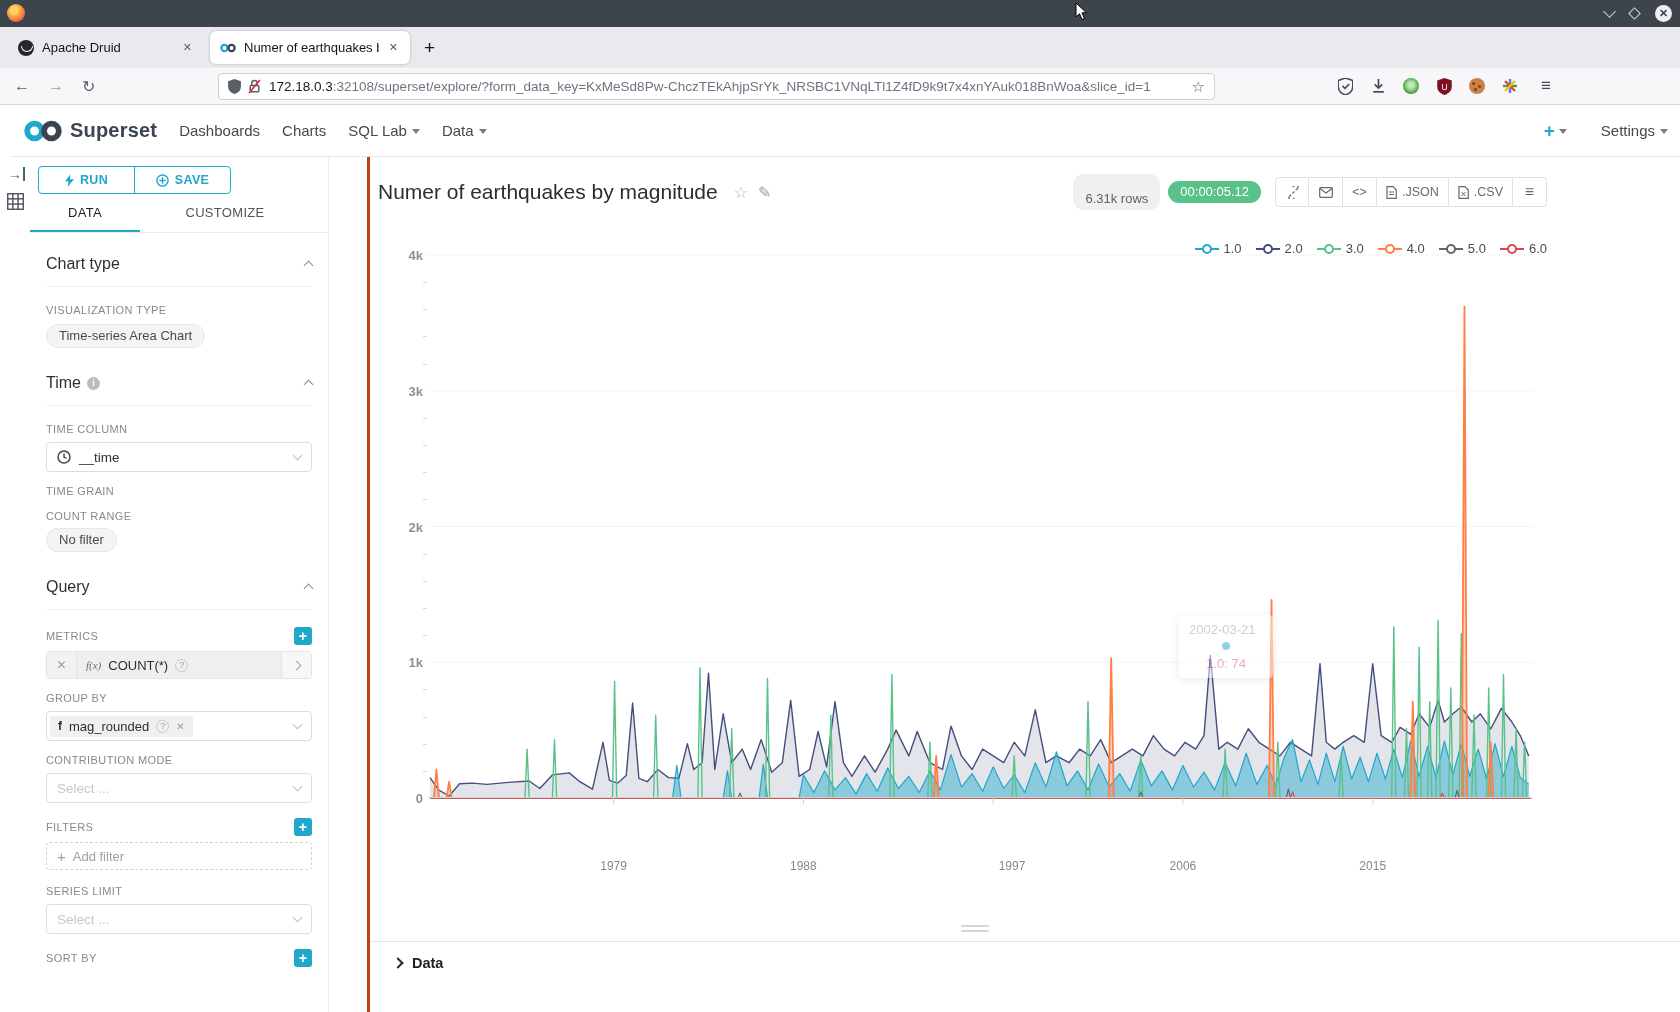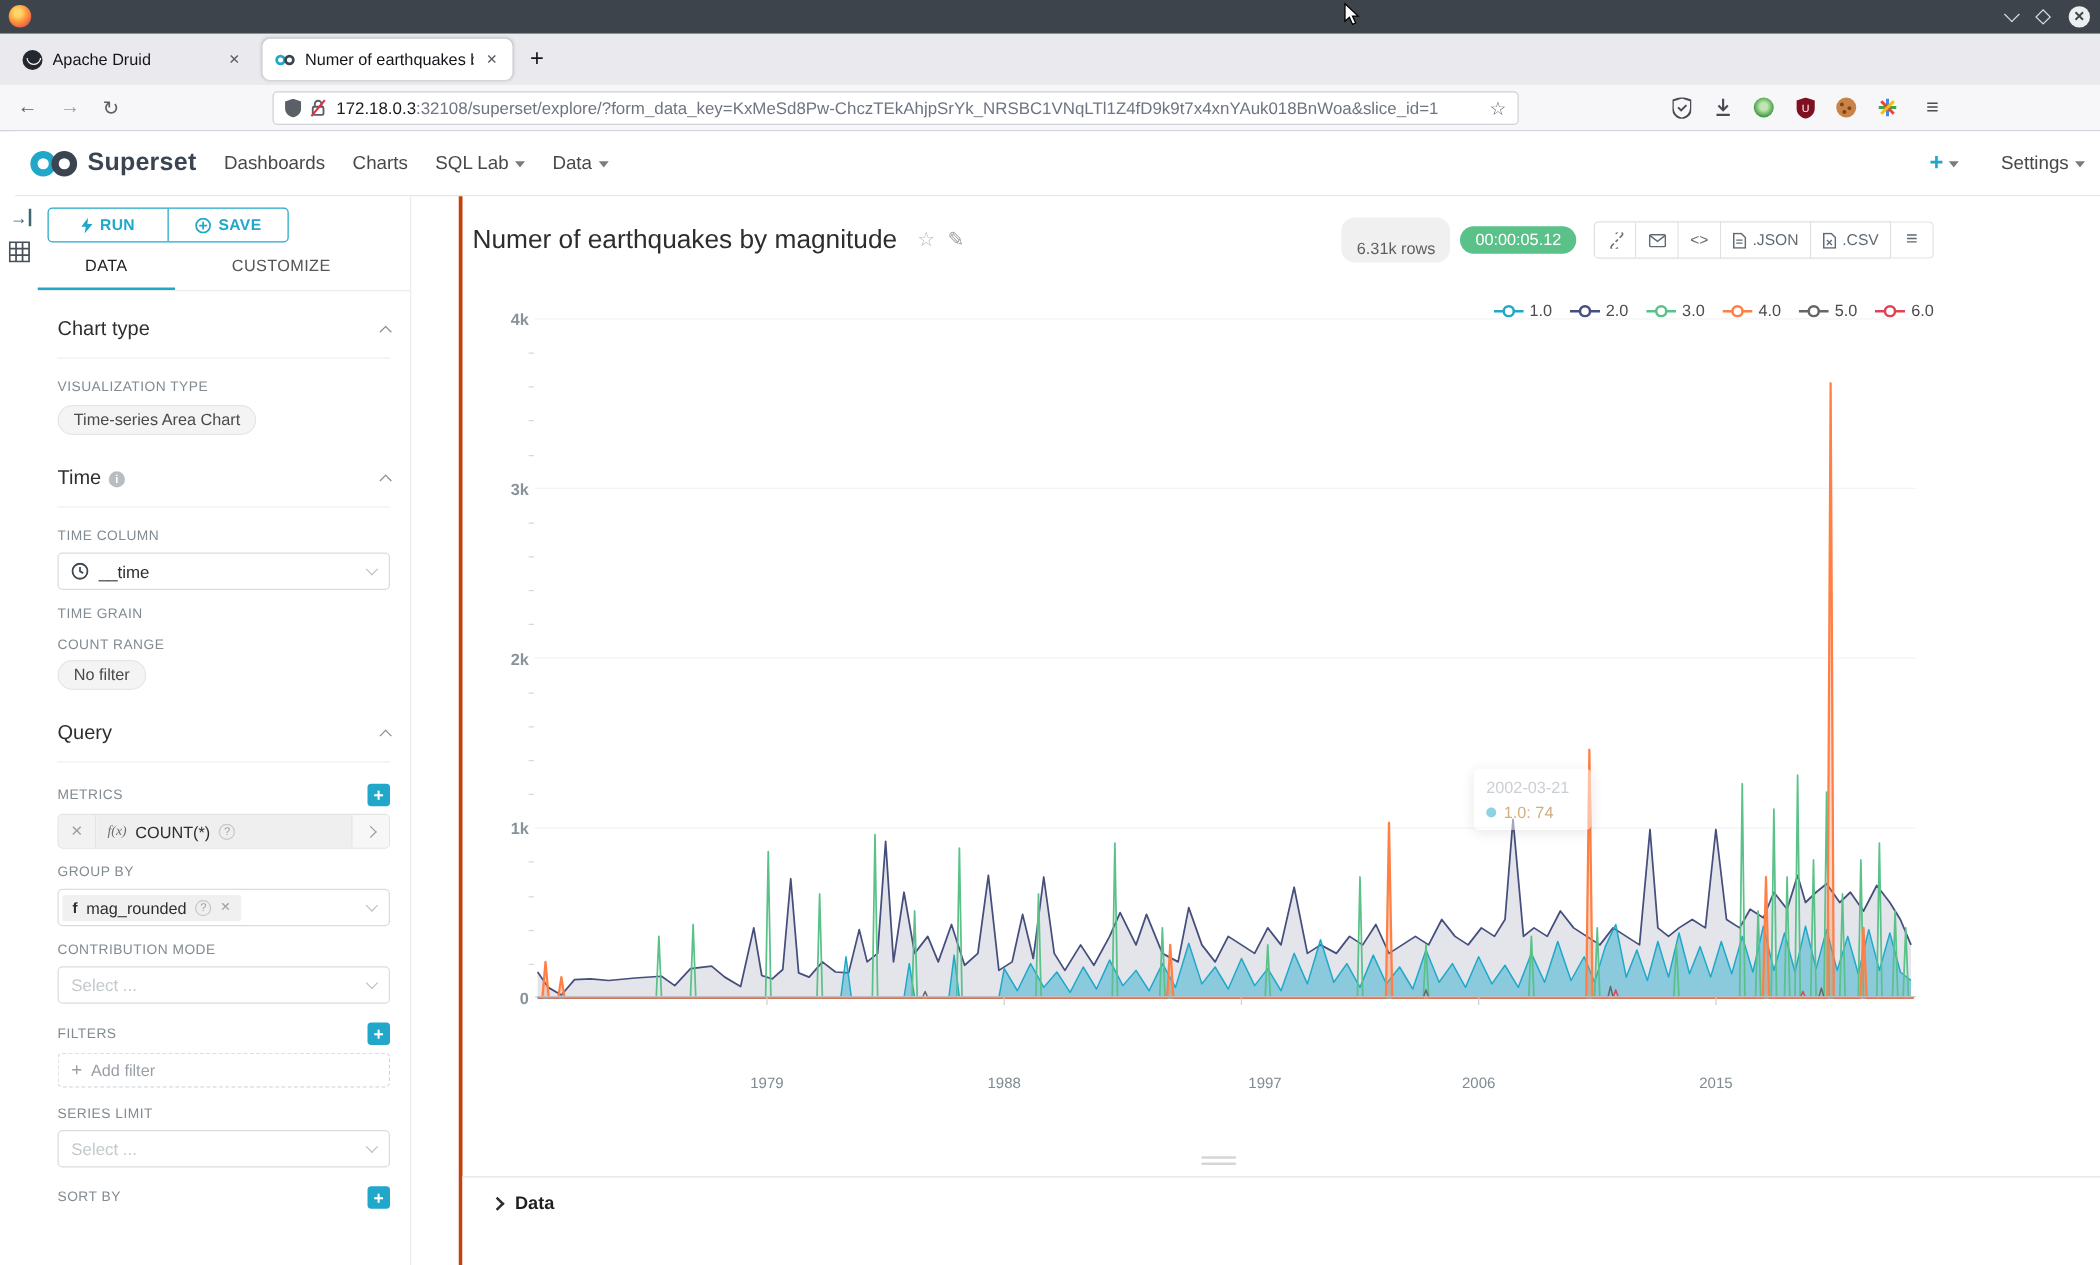--- a/index.html
+++ b/index.html
@@ -93,21 +93,21 @@
   .legend { position:absolute; top:84px; right:133px; display:flex; gap:14px; align-items:center; }
   .leg-item { display:flex; align-items:center; gap:5px; font-size:13px; color:#4c4c4c; }
 
   .yaxis { position:absolute; left:20px; top:98px; width:38px; height:560px; }
   .ytick { position:absolute; right:5px; width:30px; text-align:right; font-size:13px; color:#879399;font-weight:bold; }
   .ydash { position:absolute; right:1px; width:4px; height:1px; background:#d4d8dc; }
   .plotwrap { position:absolute; left:58px; top:98px; width:1105px; height:660px; }
   .xlab { position:absolute; width:60px; text-align:center; font-size:12px; color:#7e8b92; top:604px; }
   .tooltip { position:absolute; left:751px; top:360px; width:94px; background:#fff; border-radius:4px; box-shadow:0 2px 10px rgba(0,0,0,.18); padding:7px 10px; opacity:.5; }
   .tt-date { font-size:13px; color:#98a1ab; }
-  .tt-row { margin-top:5px; display:flex; align-items:center; gap:6px; font-size:13px; color:#a16207; }
+  .tt-row { margin-top:5px; display:flex; align-items:center; gap:6px; font-size:13px; color:#ec4899;flex-direction:column; }
   .tt-dot { width:8px; height:8px; border-radius:50%; background:#1fa8c9; }
   .drag-handle { position:absolute; left:591px; top:765px; width:28px; }
   .drag-handle div { height:2px; background:#d6d6d6; border-radius:1px; margin-top:3px; }
   .datapanel { position:absolute; left:0; right:0; top:784px; bottom:0; border-top:1px solid #e4e4e4; background:#fff; }
   .dp-row { display:flex; align-items:center; gap:10px; padding:13px 0 0 24px; }
   .dp-chev { width:8px; height:8px; border-right:2px solid #2d2d2d; border-bottom:2px solid #2d2d2d; transform:rotate(-45deg); }
   .dp-label { font-size:14.5px; font-weight:bold; color:#1f1f1f; }
 </style>
 </head>
 <body>

